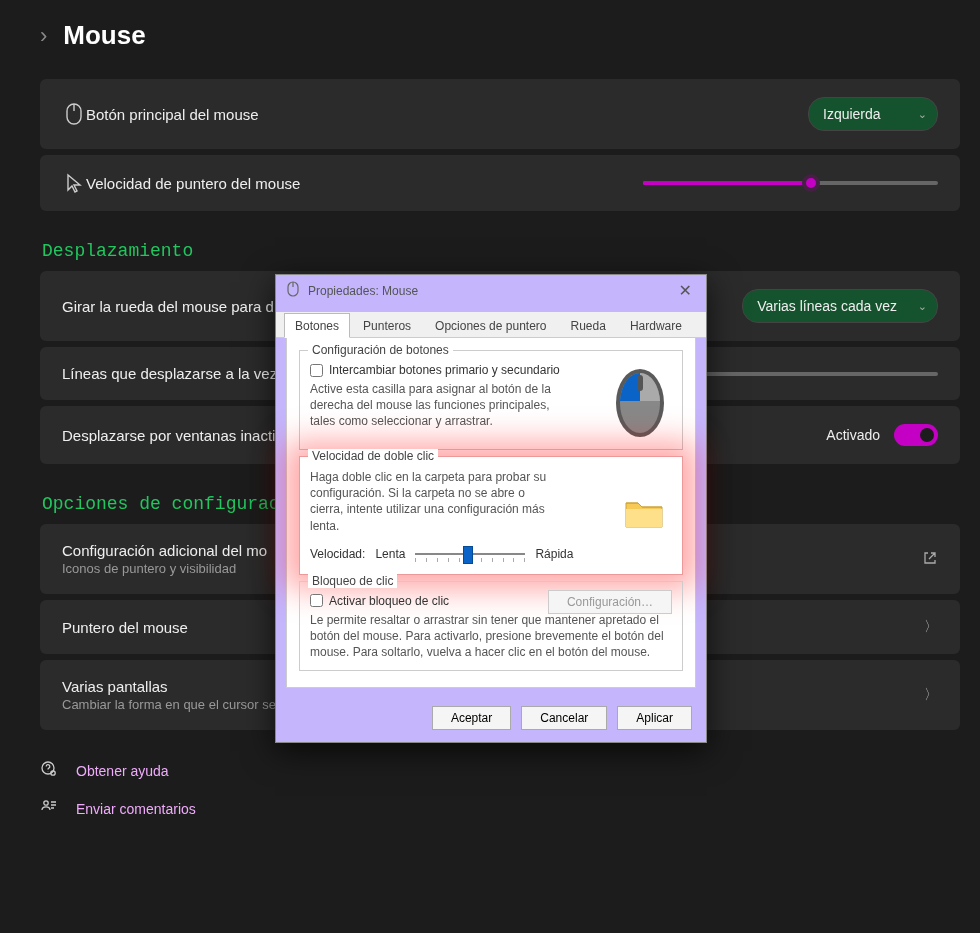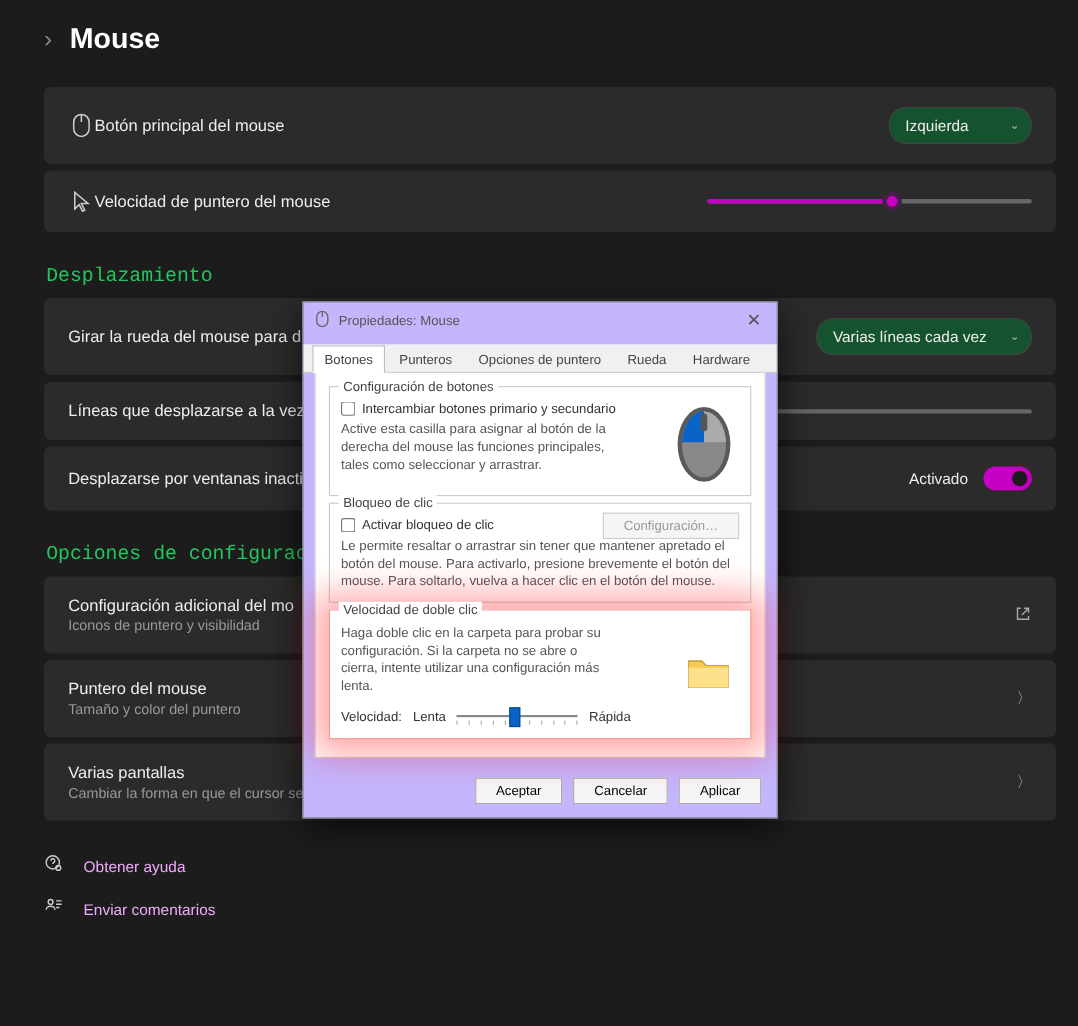--- a/index.html
+++ b/index.html
@@ -150,21 +150,20 @@
     <span class="ext-icon">
       <svg width="16" height="16" viewBox="0 0 16 16" fill="none" stroke="currentColor" stroke-width="1.3">
           <path d="M6 3H3v10h10v-3M9 3h4v4M13 3 7 9"></path>
         </svg>
     </span>
   </div>
 
   <div class="card">
     <div class="label">
       <div>Puntero del mouse</div>
-      <div class="sub">Tamaño y color del puntero</div>
     </div>
     <span class="chev-right">〉</span>
   </div>
 
   <div class="card">
     <div class="label">
       <div>Varias pantallas</div>
       <div class="sub">Cambiar la forma en que el cursor se mueve por encima de los límites de visualización</div>
     </div>
     <span class="chev-right">〉</span>
@@ -227,32 +226,20 @@
         <svg width="64" height="80" viewBox="0 0 64 80">
             <ellipse cx="32" cy="42" rx="24" ry="34" fill="#5a5a5a"></ellipse>
             <ellipse cx="32" cy="42" rx="20" ry="30" fill="#888"></ellipse>
             <path d="M12 40 A20 30 0 0 1 32 12 V40 Z" fill="#0a64c8"></path>
             <path d="M32 12 A20 30 0 0 1 52 40 H32 Z" fill="#aaa"></path>
             <rect x="29" y="14" width="6" height="16" rx="3" fill="#555"></rect>
           </svg>
       </span>
     </div>
 
-    <div class="group">
-      <span class="g-title">Bloqueo de clic</span>
-      <div class="cfg-btn-row">
-        <button class="btn disabled">Configuración…</button>
-      </div>
-      <label class="chk" style="margin-top:-24px;">
-        <input type="checkbox" style="">
-        <span>Activar bloqueo de clic</span>
-      </label>
-      <div class="desc" style="max-width:360px;">Le permite resaltar o arrastrar sin tener que mantener apretado el botón del mouse. Para activarlo, presione brevemente el botón del mouse. Para soltarlo, vuelva a hacer clic en el botón del mouse.</div>
-    </div>
-
     <div class="group hl" style="min-height:100px;">
       <span class="g-title">Velocidad de doble clic</span>
       <div class="desc" style="max-width:250px;">Haga doble clic en la carpeta para probar su configuración. Si la carpeta no se abre o cierra, intente utilizar una configuración más lenta.</div>
       <div class="speed-row">
         <span>Velocidad:</span>
         <span>Lenta</span>
         <div class="win-slider">
           <div class="bar"></div>
           <div class="ticks">
               <i></i>
@@ -273,20 +260,32 @@
       </div>
       <span class="folder-img">
         <svg width="40" height="34" viewBox="0 0 40 34">
             <path d="M2 8 h12 l4 4 h20 v20 H2 Z" fill="#f7c956" stroke="#caa338"></path>
             <path d="M2 8 h12 l4 4 h20" fill="none" stroke="#caa338"></path>
             <rect x="2" y="14" width="36" height="18" fill="#ffe08a"></rect>
           </svg>
       </span>
     </div>
 
+    <div class="group">
+      <span class="g-title">Bloqueo de clic</span>
+      <div class="cfg-btn-row">
+        <button class="btn disabled">Configuración…</button>
+      </div>
+      <label class="chk" style="margin-top:-24px;">
+        <input type="checkbox" style="">
+        <span>Activar bloqueo de clic</span>
+      </label>
+      <div class="desc" style="max-width:360px;">Le permite resaltar o arrastrar sin tener que mantener apretado el botón del mouse. Para activarlo, presione brevemente el botón del mouse. Para soltarlo, vuelva a hacer clic en el botón del mouse.</div>
+    </div>
+
   </div>
 
   <div class="dlg-footer">
     <button class="btn">Aceptar</button>
     <button class="btn">Cancelar</button>
     <button class="btn">Aplicar</button>
   </div>
 </div>
 
 </body></html>

